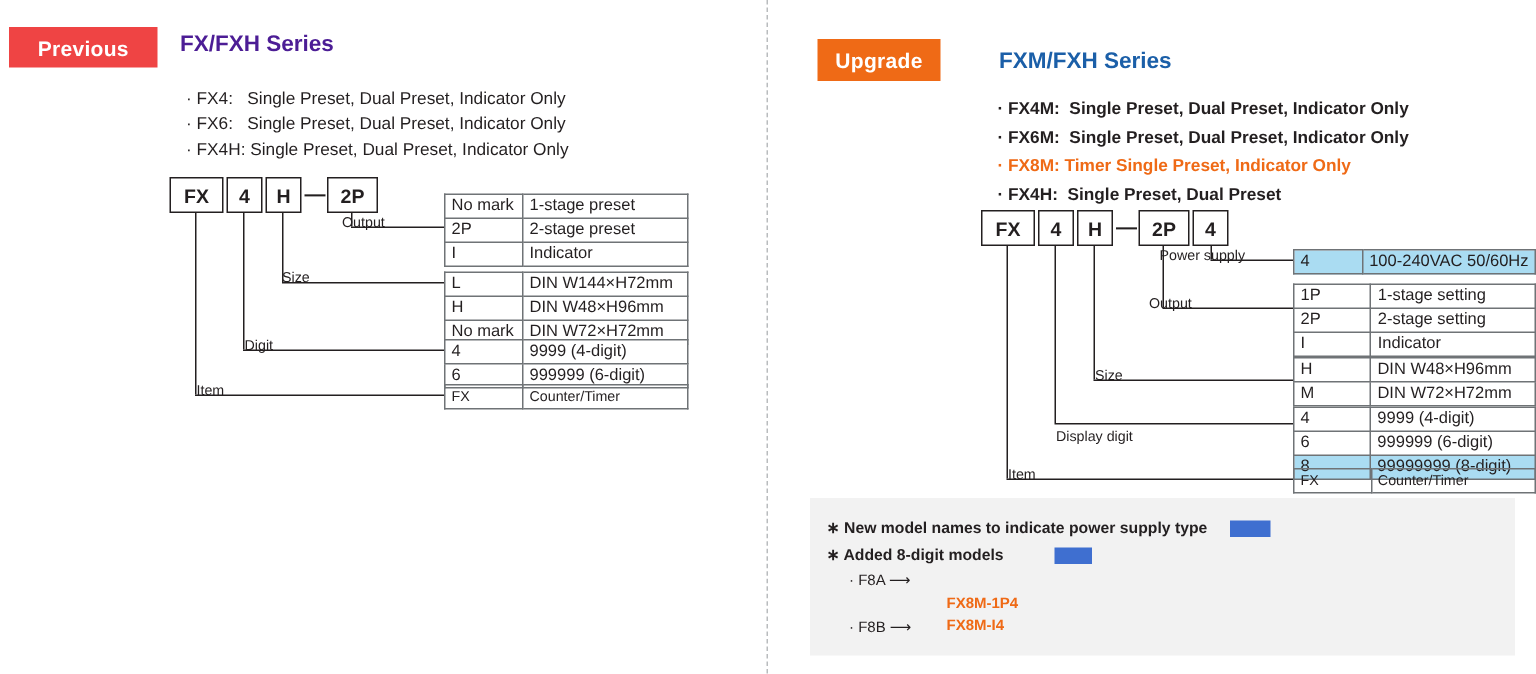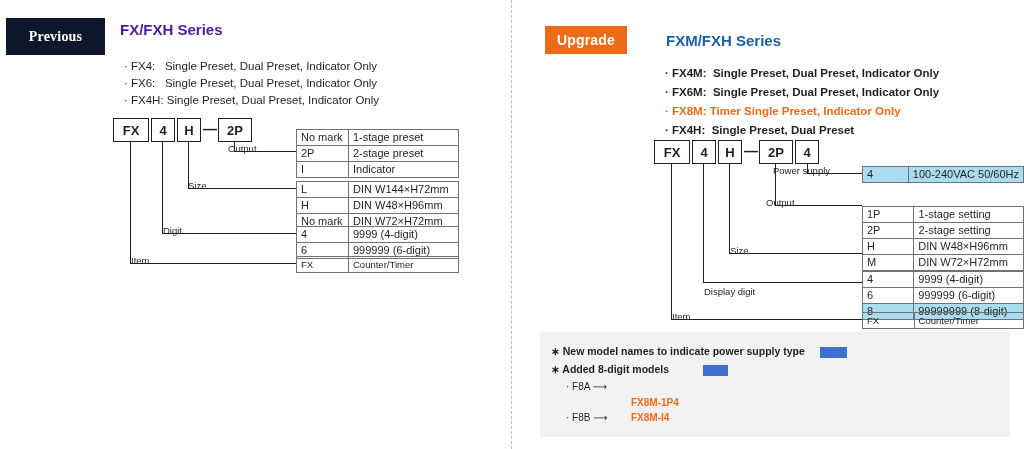--- a/index.html
+++ b/index.html
@@ -20,21 +20,21 @@
     border-left:1px dashed #b9bcbe;
   }
 
   
   .badge {
     position:absolute;
     display:flex; align-items:center; justify-content:center;
     color:#ffffff; font-weight:bold; font-size:14px;
     letter-spacing:0.2px;
   }
-  .badge-prev { left:6px; top:18px; width:99px; height:37px; background:#0f172a;font-family:Liberation Serif, serif; }
+  .badge-prev { left:6px; top:18px; width:99px; height:27px; background:#ef4444; }
   .badge-upg  { left:32px; top:26px; width:82px; height:28px; background:#ef6a16; }
 
   
   .series-title {
     position:absolute; font-weight:bold; font-size:15px;
   }
   .series-left  { left:120px; top:21px; color:#4c1d95; }
   .series-right { left:153px; top:32px; color:#1b5fa8; }
 
   
@@ -239,21 +239,21 @@
 
   <table class="opt-table" style="left:349px; top:166px;">
     <tbody>
         <tr class="hl">
       <td class="c1">4</td>
       <td class="c2">100-240VAC 50/60Hz</td>
     </tr>
   </tbody>
     </table>
 
-  <table class="opt-table" style="left:349px; top:206px;">
+  <table class="opt-table" style="left:349px; top:189px;">
     <tbody>
         <tr>
       <td class="c1">1P</td>
       <td class="c2">1-stage setting</td>
     </tr>
     <tr>
       <td class="c1">2P</td>
       <td class="c2">2-stage setting</td>
     </tr>
     <tr>

